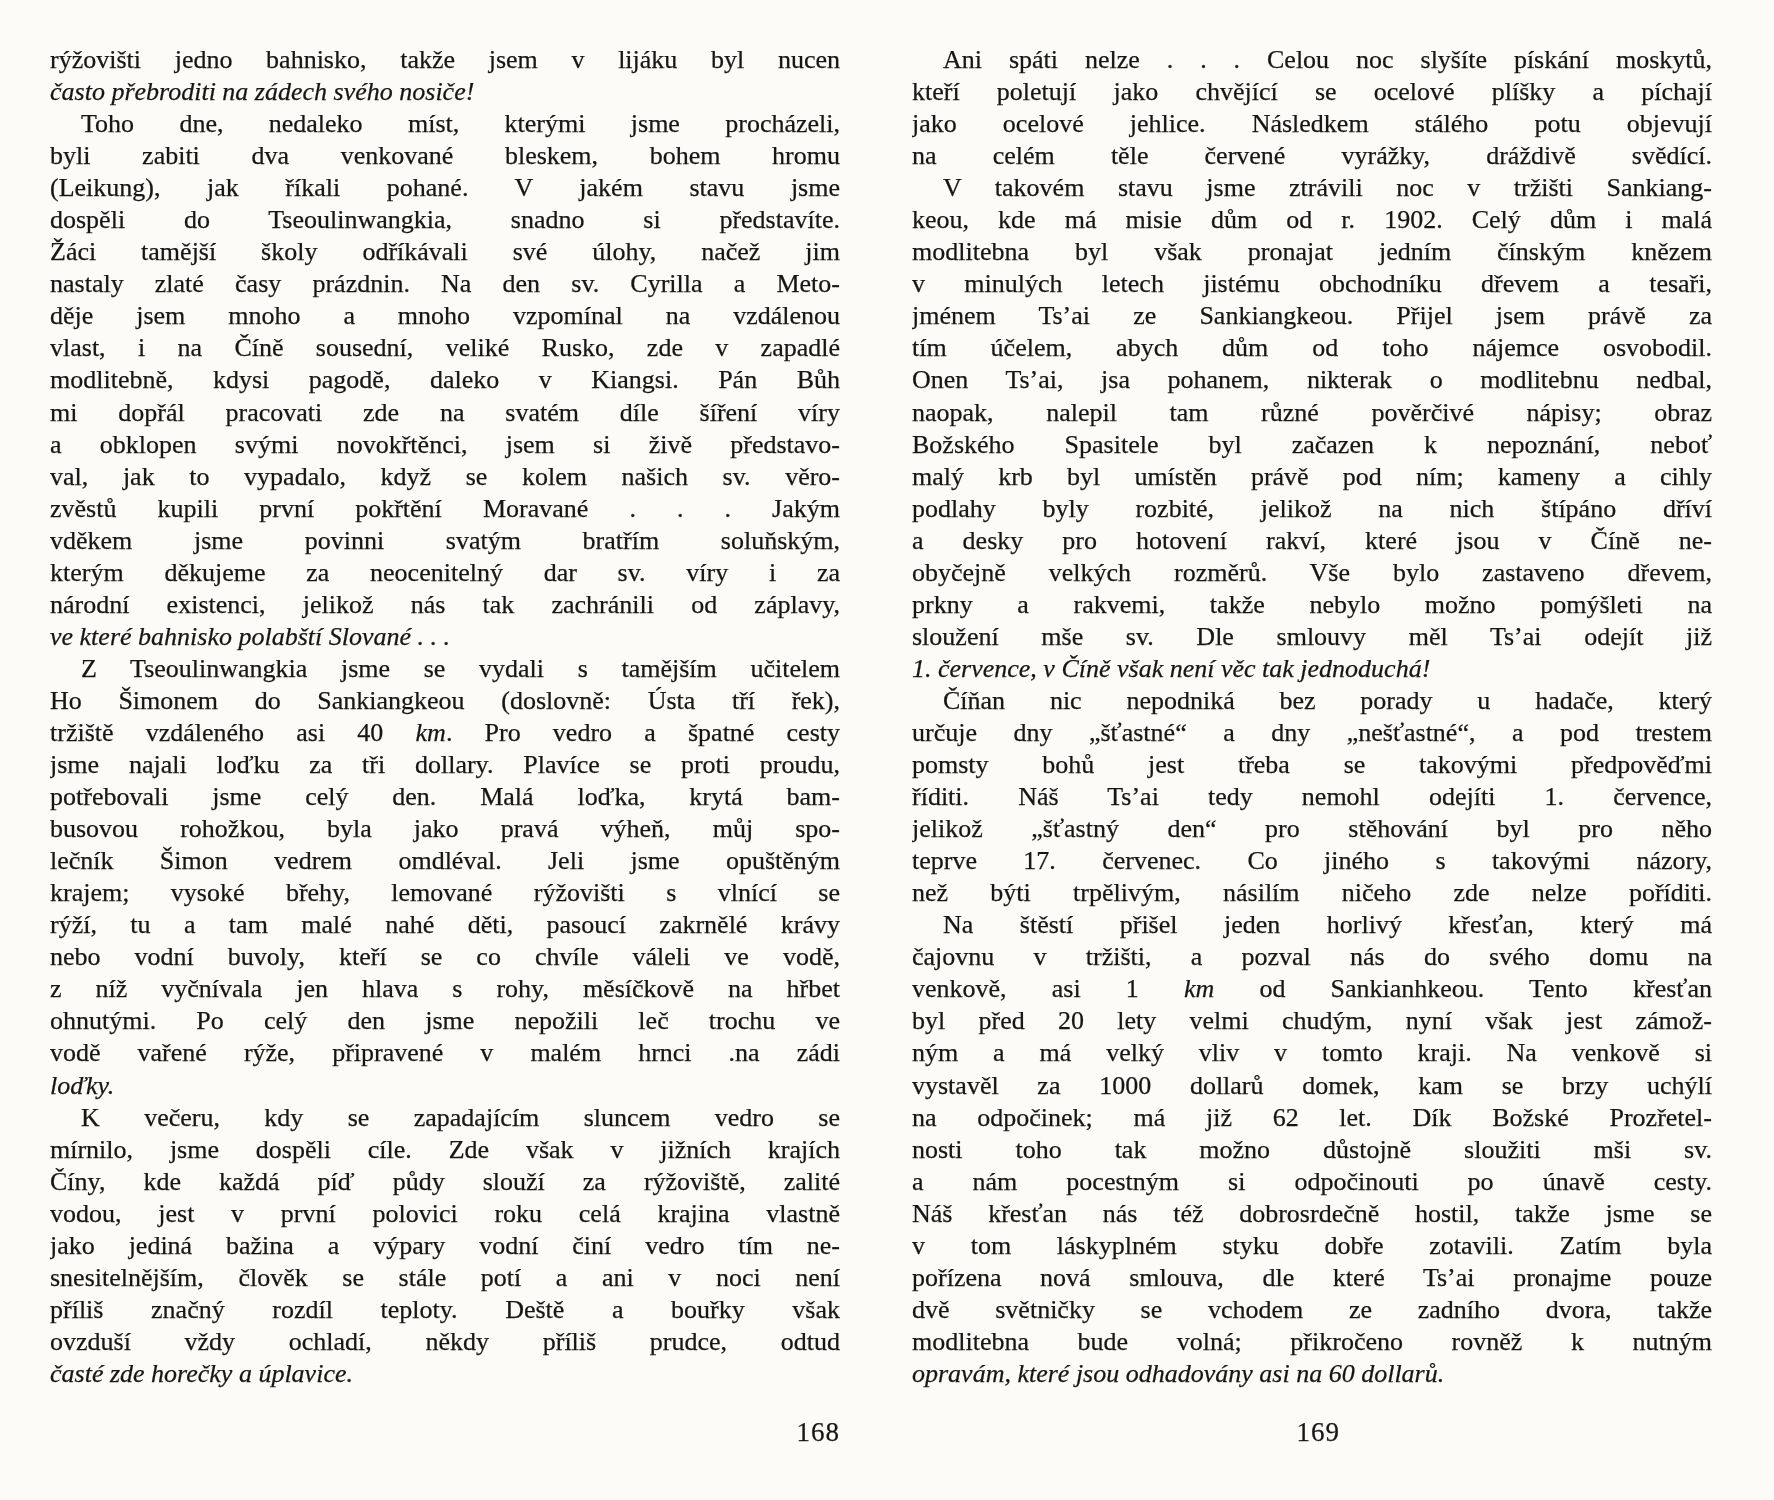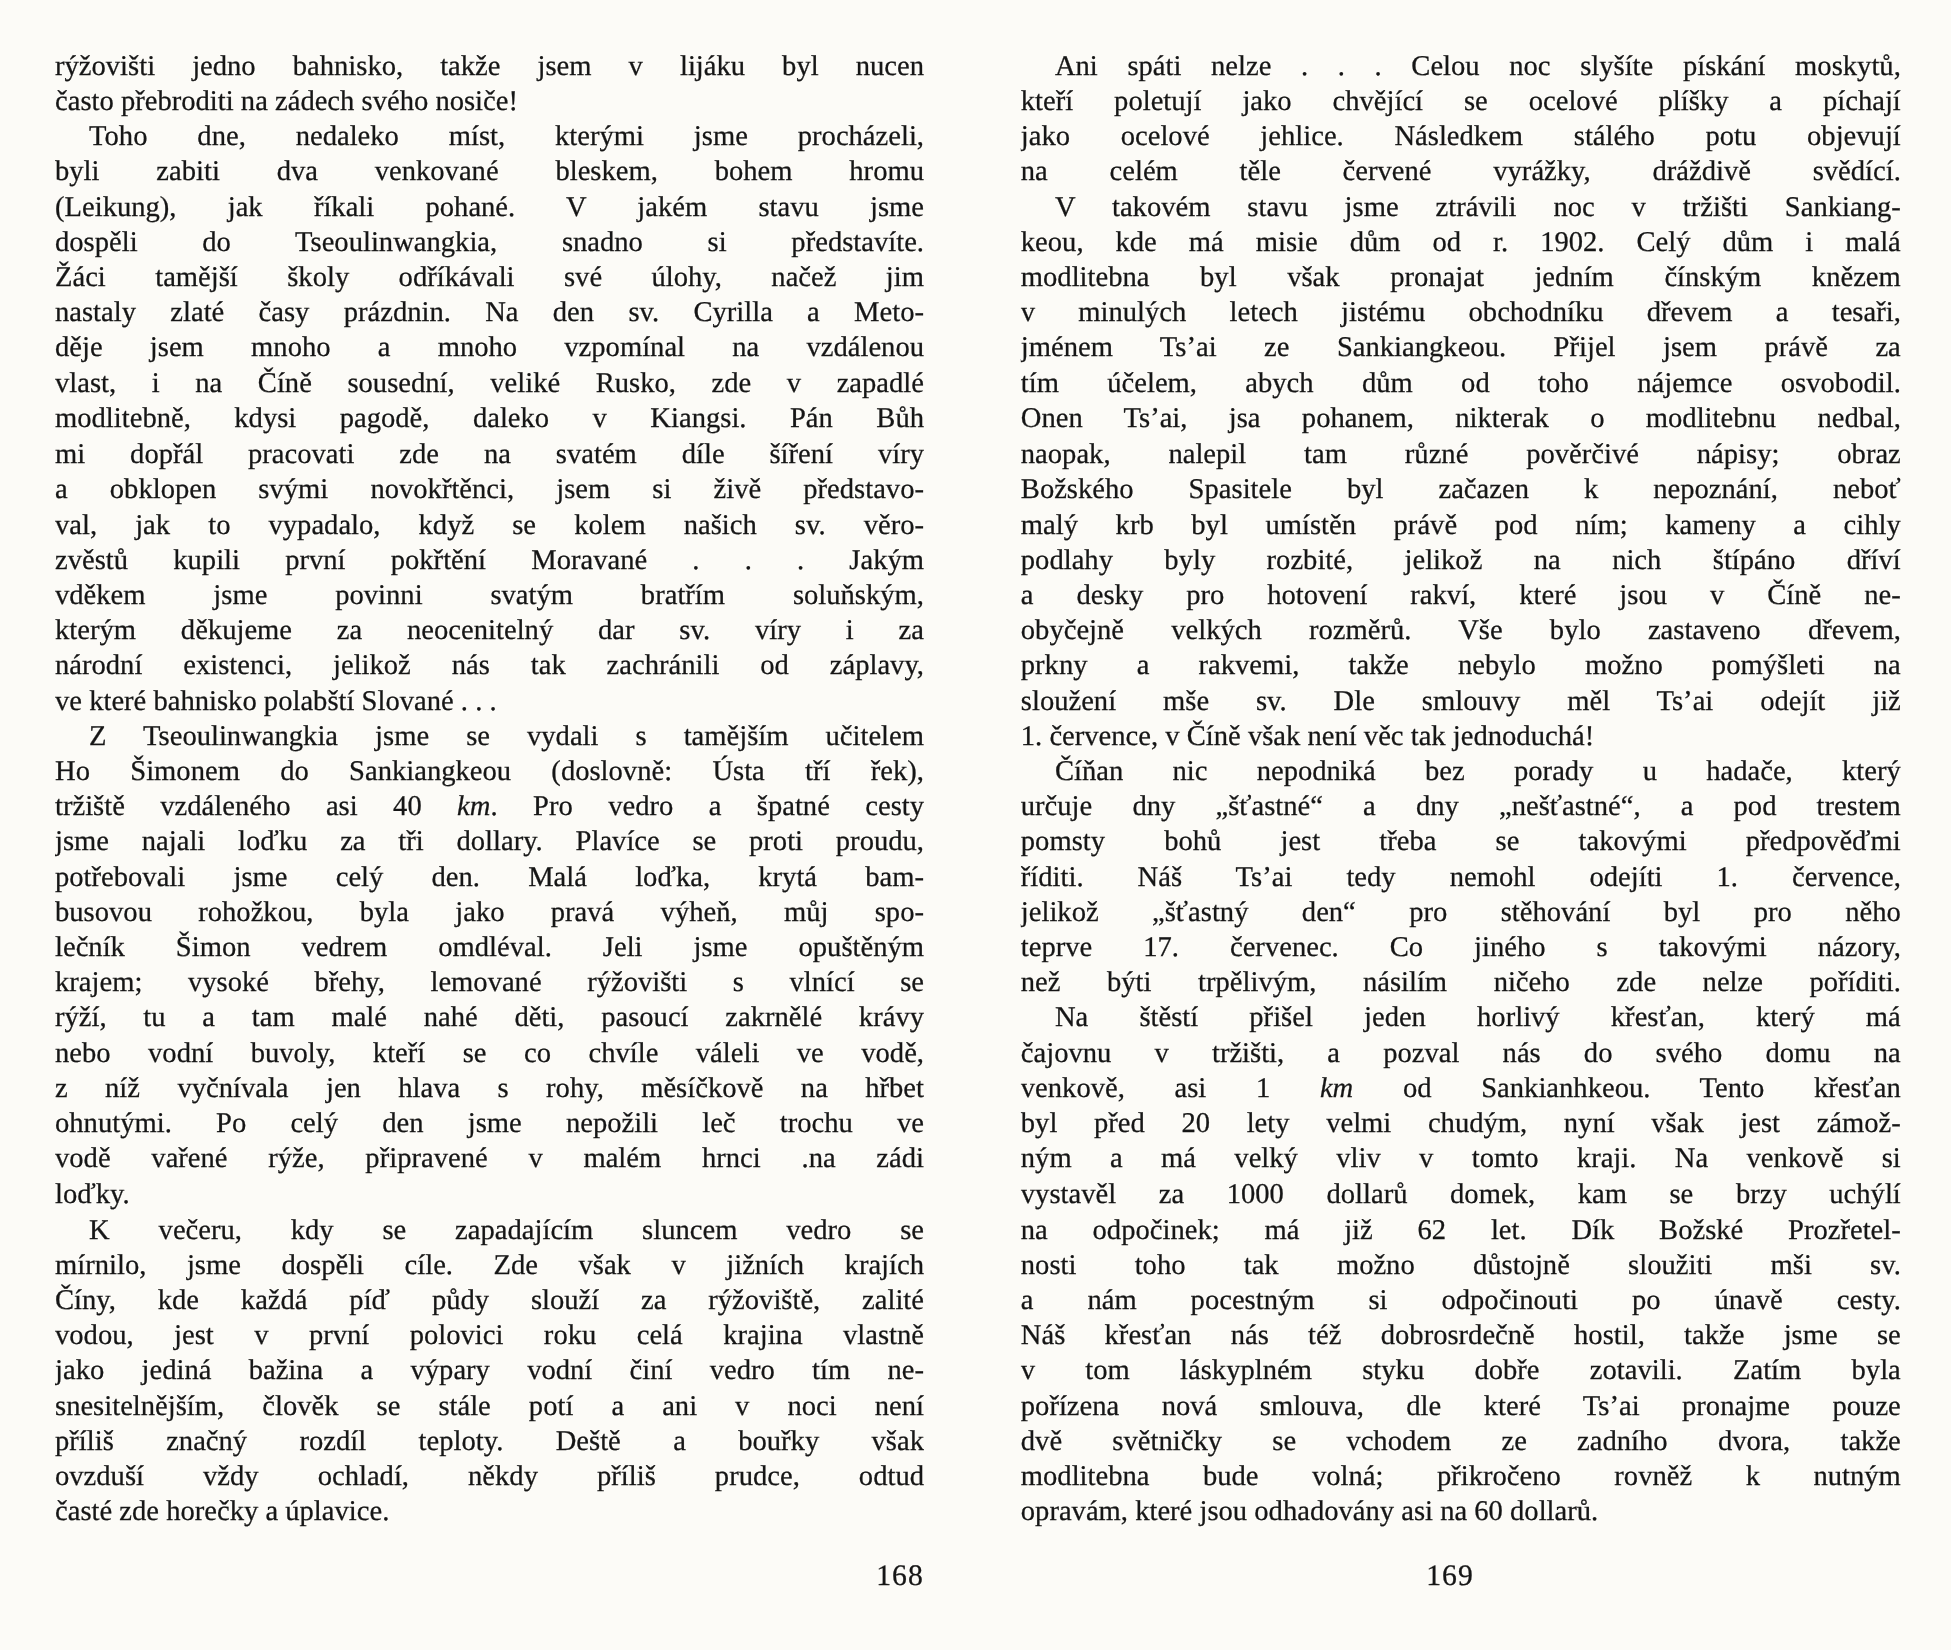--- a/index.html
+++ b/index.html
@@ -12,30 +12,30 @@
     color:#161616;
     -webkit-text-stroke:0.25px #161616;
   }
   .textblock {
     position:absolute;
     top:44px;
     font-size:26px;
     line-height:32.05px;
   }
   .textblock-left  { left:50px;  width:790px; }
-  .textblock-right { left:912px; width:800px;margin-left:16px; }
+  .textblock-right { left:912px; width:800px; }
   .line {
     height:32.05px;
     text-align:justify;
     text-align-last:justify;
     white-space:normal;
     overflow:hidden;
   }
   .line.indent  { text-indent:31px; }
-  .line.endline { text-align-last:left; }
+  .line.endline { text-align-last:left;font-style:italic; }
   .line i { font-style:italic; }
   .pagenum {
     position:absolute;
     top:1417px;
     font-size:27px;
     letter-spacing:1px;
     text-align:right;
   }
   .pagenum-left  { left:50px;   width:790px; }
   .pagenum-right { left:1040px; width:300px; }

